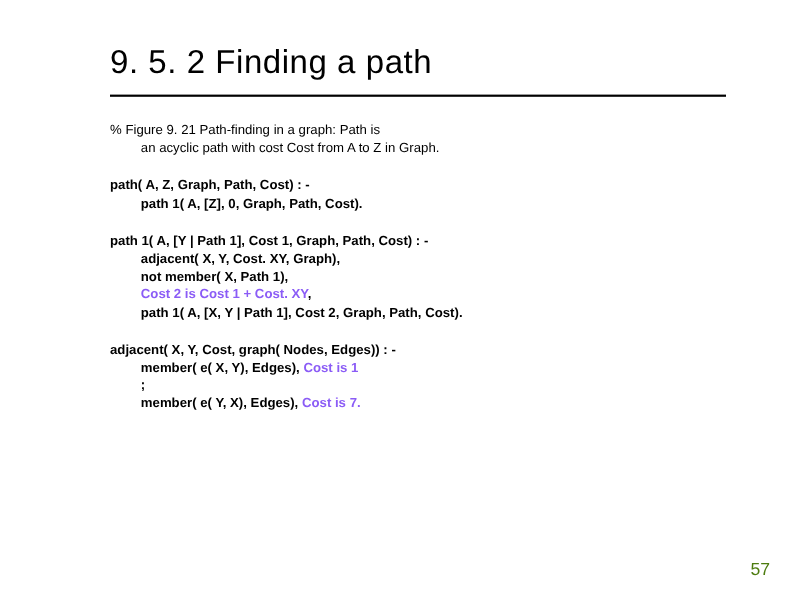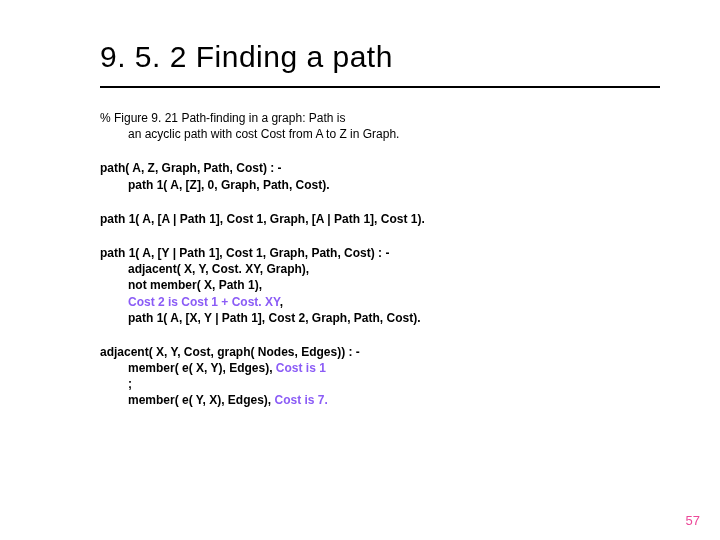--- a/index.html
+++ b/index.html
@@ -38,45 +38,42 @@
     margin-bottom: 18px;
     font-weight: 400;
   }
   .bold { font-weight: 700; }
   .indent { padding-left: 28px; }
   .red { color: #8b5cf6; font-weight: 700; }
   .pagenum {
     position: absolute;
     right: 20px;
     bottom: 12px;
-    font-size: 13px;
-    color: #ec4899;
+    font-size: 16px;
+    color: #4d7c0f;
   }
 </style>
 </head>
 <body>
 
 <div class="slide">
 
   <h1 class="title">9. 5. 2 Finding a path</h1>
   <hr class="rule">
 
   <div class="block">
     <div>% Figure 9. 21   Path-finding in a graph:  Path is</div>
     <div class="indent">an acyclic path with cost Cost from A to Z in Graph.</div>
   </div>
 
   <div class="block bold">
     <div>path( A, Z, Graph, Path, Cost)  : -</div>
     <div class="indent">path 1( A, [Z], 0, Graph, Path, Cost).</div>
   </div>
 
-  <div class="block bold">
-    <div>path 1( A, [A | Path 1], Cost 1, Graph, [A | Path 1], Cost 1).</div>
-  </div>
 
   <div class="block bold">
     <div>path 1( A, [Y | Path 1], Cost 1, Graph, Path, Cost)  : -</div>
     <div class="indent">adjacent( X, Y, Cost. XY, Graph),</div>
     <div class="indent">not member( X, Path 1),</div>
     <div class="indent">
       <span class="red">Cost 2 is Cost 1 + Cost. XY</span><span>,</span>
     </div>
     <div class="indent">path 1( A, [X, Y | Path 1], Cost 2, Graph, Path, Cost).</div>
   </div>

